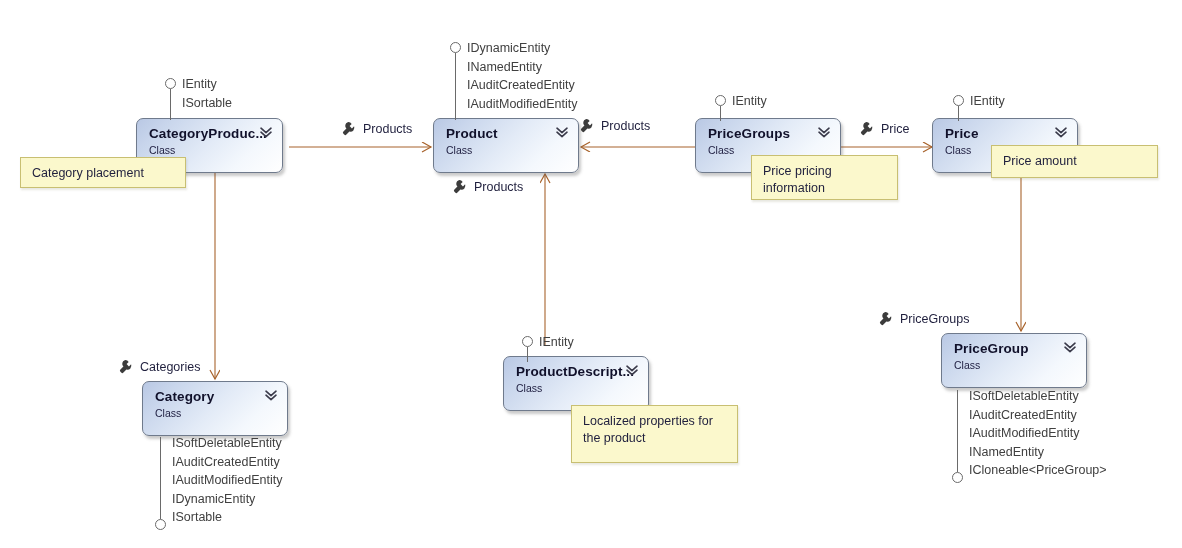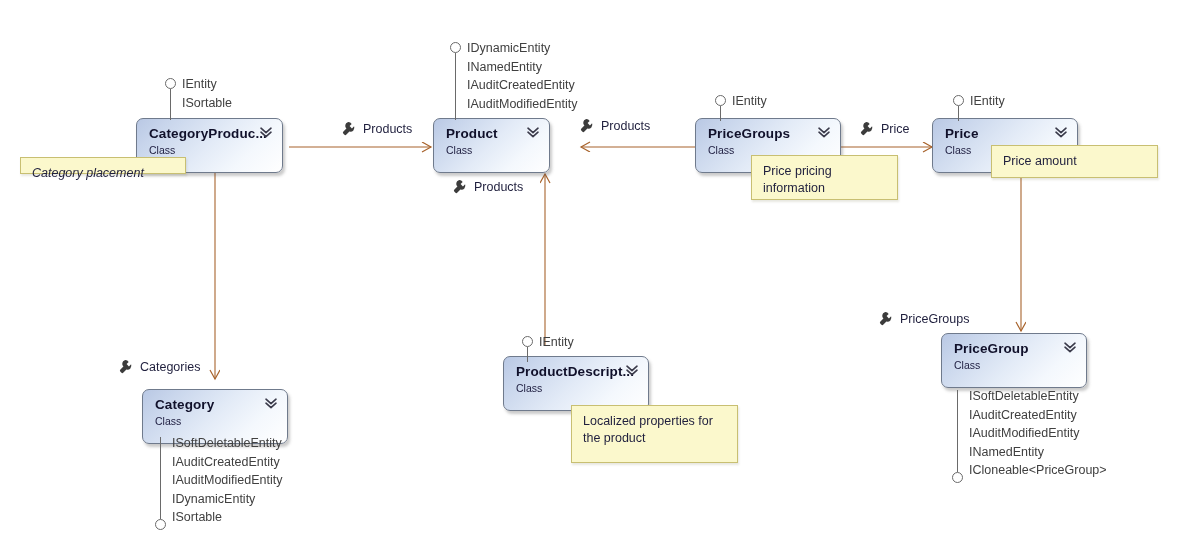--- a/index.html
+++ b/index.html
@@ -289,21 +289,21 @@
     <div class="cls-title">CategoryProduc...</div>
     <div class="cls-stereo">Class</div>
     <span class="chevron">
       <svg viewBox="0 0 14 14" fill="none" stroke="currentColor" stroke-width="1.6" stroke-linecap="round" stroke-linejoin="round">
           <path d="M2 3.2 L7 7.6 L12 3.2"></path>
           <path d="M2 7.2 L7 11.6 L12 7.2"></path>
         </svg>
     </span>
   </div>
 
-  <div class="cls" style="left:433px; top:118px; width:117px; height:55px;">
+  <div class="cls" style="left:433px; top:118px; width:146px; height:55px;">
     <div class="cls-title">Product</div>
     <div class="cls-stereo">Class</div>
     <span class="chevron">
       <svg viewBox="0 0 14 14" fill="none" stroke="currentColor" stroke-width="1.6" stroke-linecap="round" stroke-linejoin="round">
           <path d="M2 3.2 L7 7.6 L12 3.2"></path>
           <path d="M2 7.2 L7 11.6 L12 7.2"></path>
         </svg>
     </span>
   </div>
 
@@ -322,21 +322,21 @@
     <div class="cls-title">Price</div>
     <div class="cls-stereo">Class</div>
     <span class="chevron">
       <svg viewBox="0 0 14 14" fill="none" stroke="currentColor" stroke-width="1.6" stroke-linecap="round" stroke-linejoin="round">
           <path d="M2 3.2 L7 7.6 L12 3.2"></path>
           <path d="M2 7.2 L7 11.6 L12 7.2"></path>
         </svg>
     </span>
   </div>
 
-  <div class="cls" style="left:142px; top:381px; width:146px; height:55px;margin-top:8px;">
+  <div class="cls" style="left:142px; top:381px; width:146px; height:55px;">
     <div class="cls-title">Category</div>
     <div class="cls-stereo">Class</div>
     <span class="chevron">
       <svg viewBox="0 0 14 14" fill="none" stroke="currentColor" stroke-width="1.6" stroke-linecap="round" stroke-linejoin="round">
           <path d="M2 3.2 L7 7.6 L12 3.2"></path>
           <path d="M2 7.2 L7 11.6 L12 7.2"></path>
         </svg>
     </span>
   </div>
 
@@ -355,21 +355,21 @@
     <div class="cls-title">PriceGroup</div>
     <div class="cls-stereo">Class</div>
     <span class="chevron">
       <svg viewBox="0 0 14 14" fill="none" stroke="currentColor" stroke-width="1.6" stroke-linecap="round" stroke-linejoin="round">
           <path d="M2 3.2 L7 7.6 L12 3.2"></path>
           <path d="M2 7.2 L7 11.6 L12 7.2"></path>
         </svg>
     </span>
   </div>
 
-  <div class="note" style="left:20px; top:157px; width:166px; height:17px;font-style:italic;">
+  <div class="note" style="left:20px; top:157px; width:166px; height:31px;">
     <span>Category placement</span>
   </div>
 
   <div class="note" style="left:751px; top:155px; width:147px; height:45px;">
     <span>Price pricing information</span>
   </div>
 
   <div class="note" style="left:991px; top:145px; width:167px; height:33px;">
     <span>Price amount</span>
   </div>

